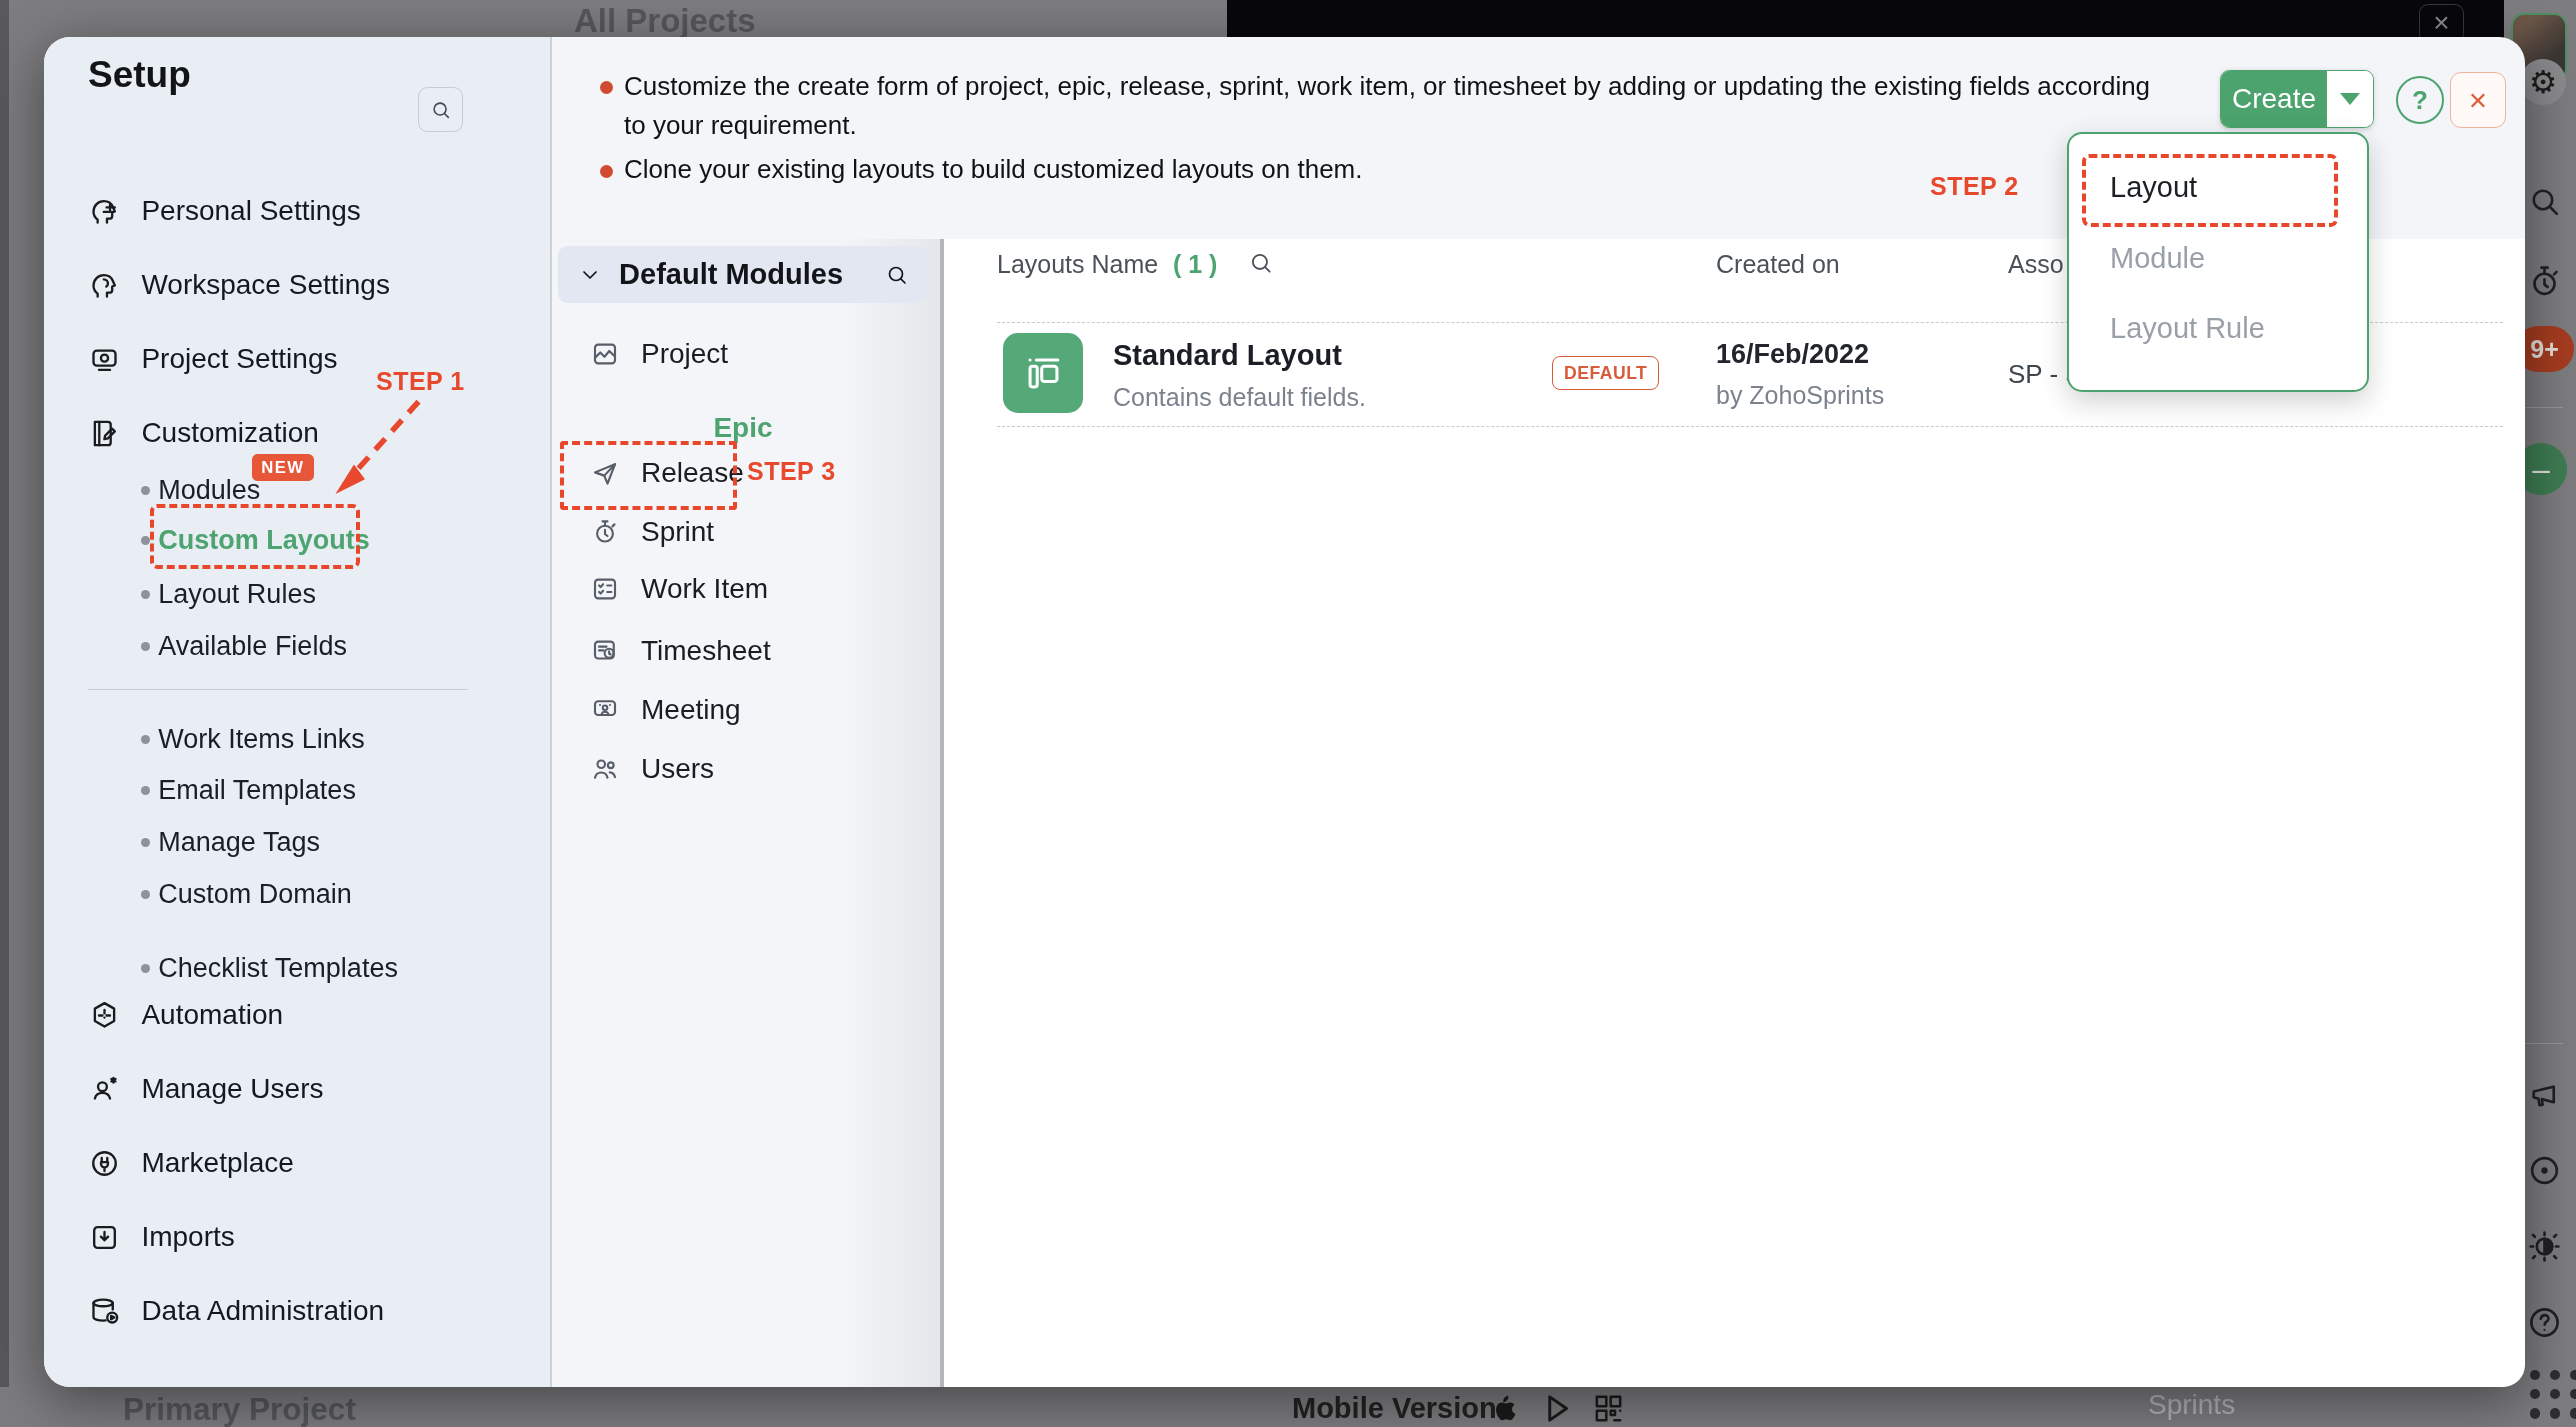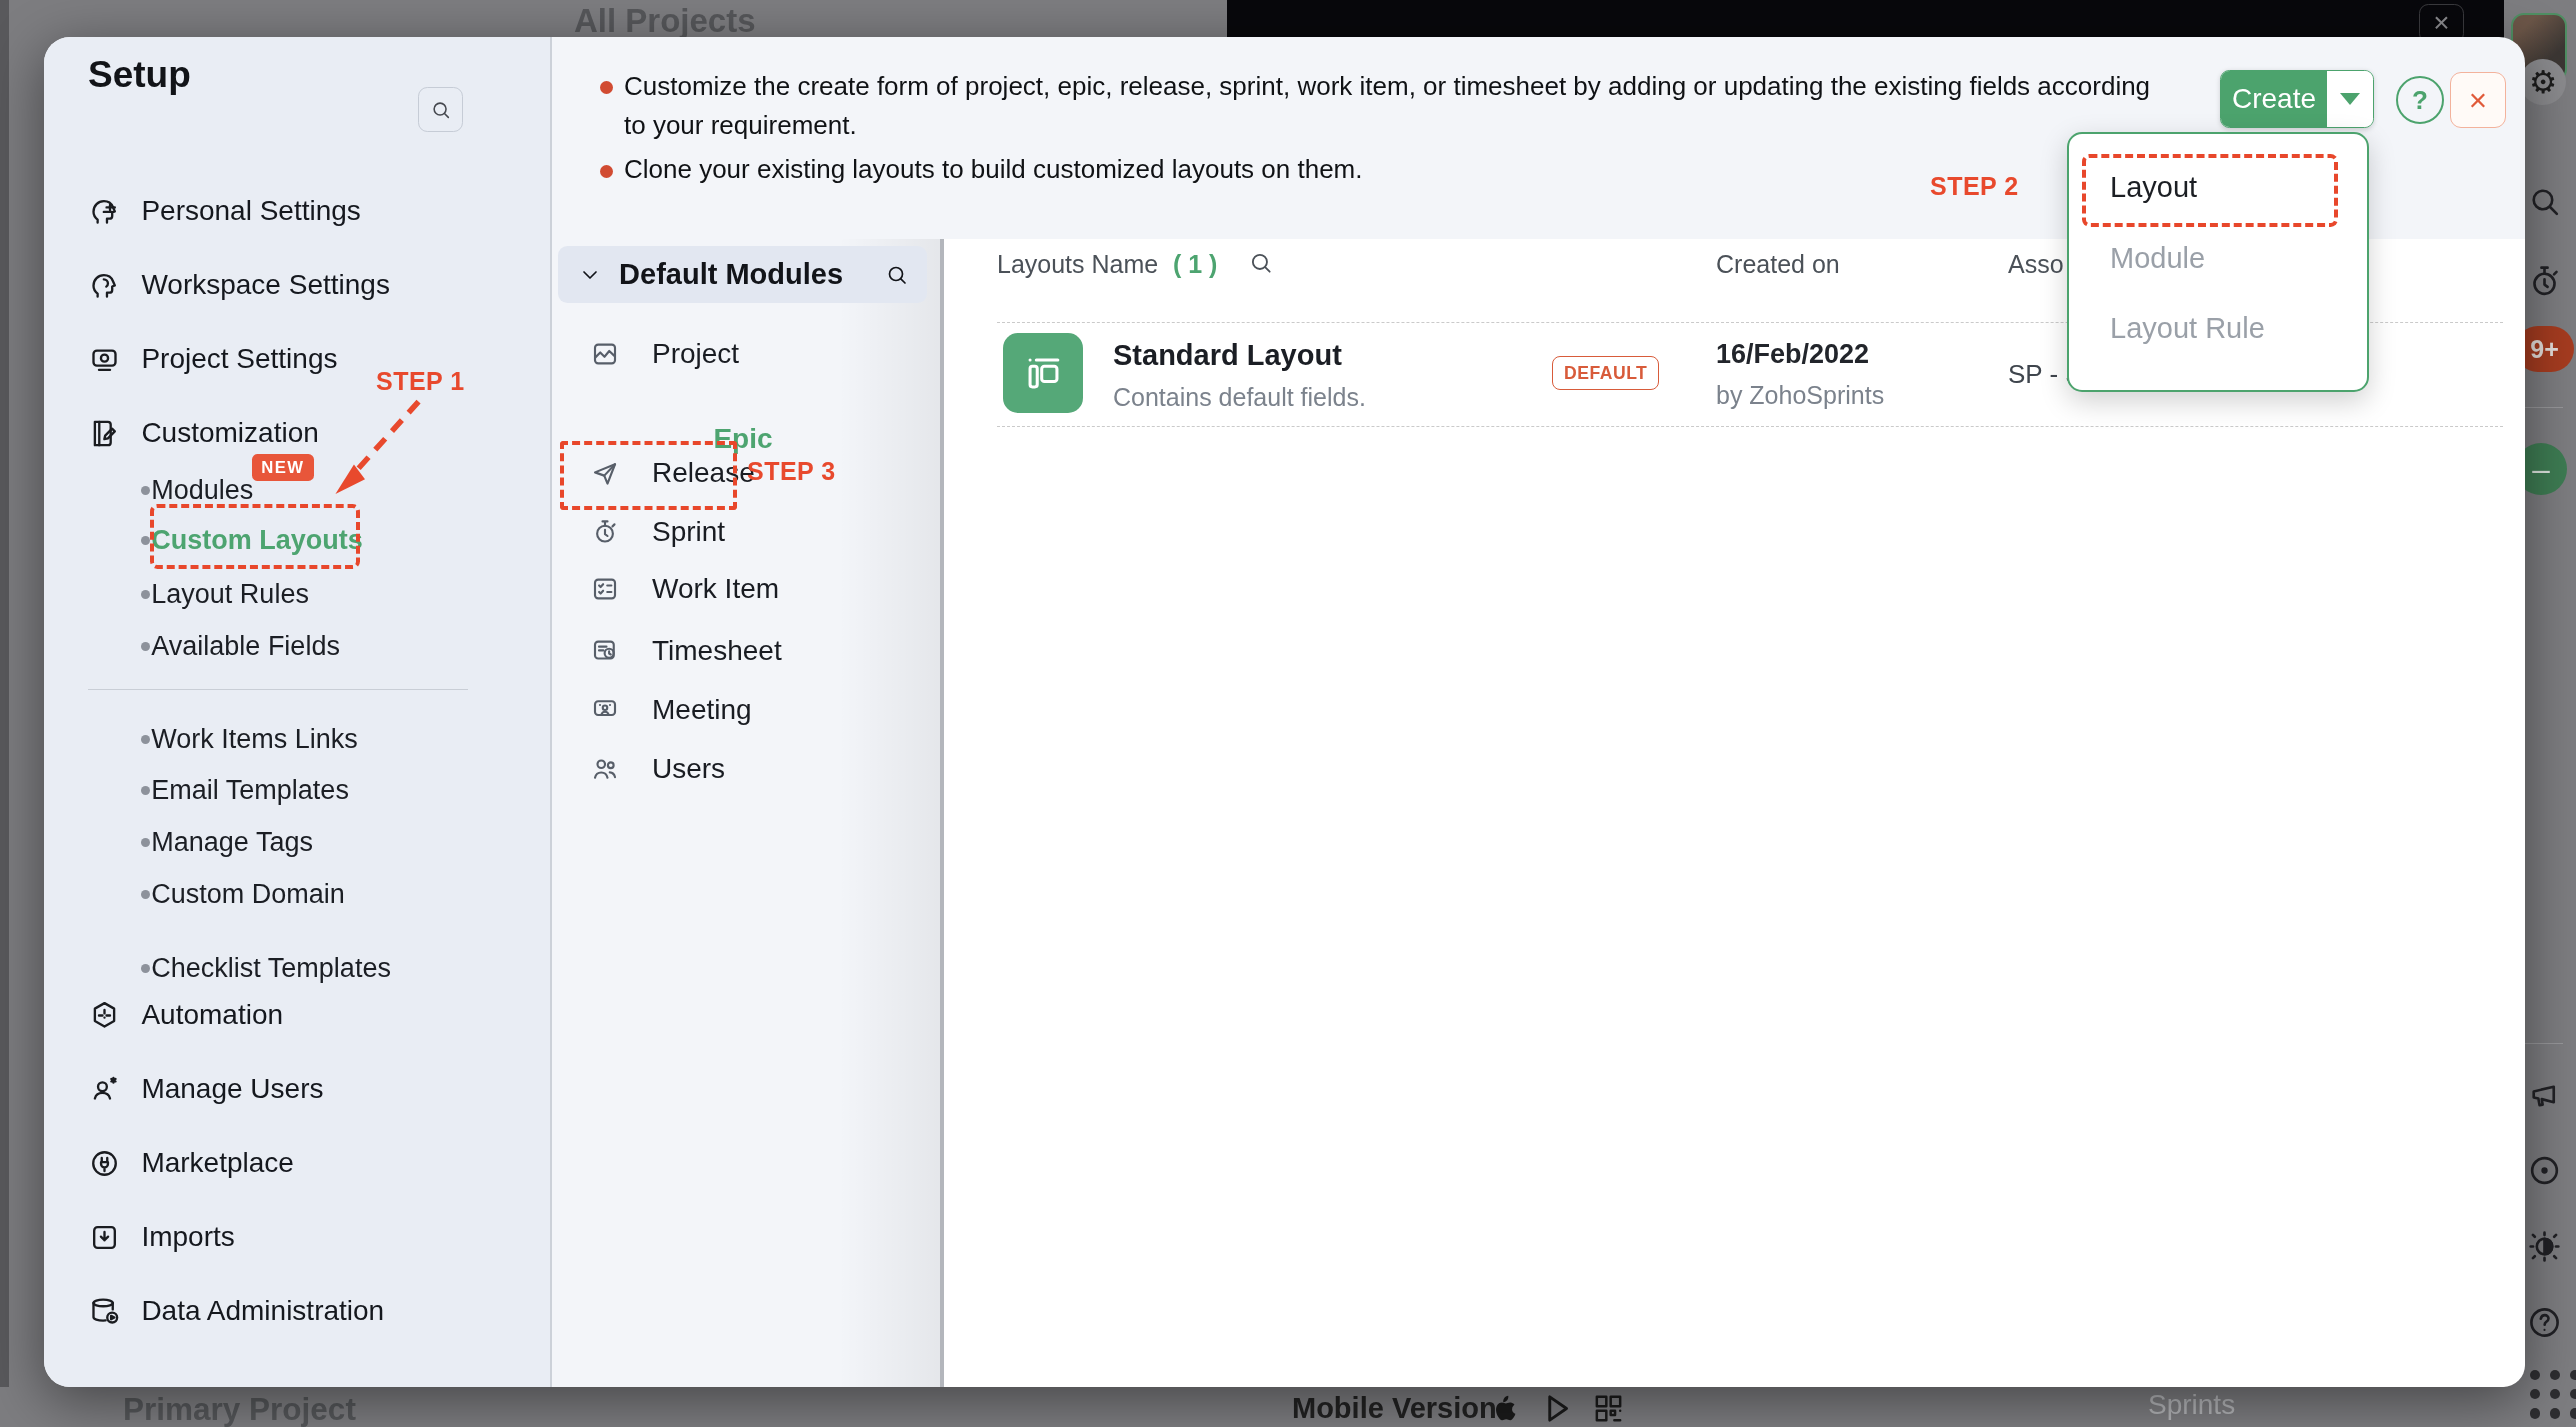--- a/index.html
+++ b/index.html
@@ -38,21 +38,21 @@
   
   .modal{left:44px;top:37px;width:2481px;height:1350px;background:#f3f5f9;border-radius:26px;
     box-shadow:0 13px 56px rgba(0,0,0,.45);}
   .setup-sb{left:0;top:0;width:506px;height:1350px;background:#e9edf4;border-radius:26px 0 0 26px;}
   .sb-divider{left:506px;top:0;width:1.9px;height:1350px;background:#ccd1d9;}
   .setup-title{left:44px;top:16.7px;font-size:37px;font-weight:bold;color:#121418;}
   .sb-search{left:374px;top:50px;width:43px;height:43px;border:1.9px solid #c6ccd6;border-radius:9.3px;
     color:#45484e;display:flex;align-items:center;justify-content:center;}
   .sb-item{left:44px;width:426px;height:48px;display:flex;align-items:center;gap:20.4px;font-size:28px;color:#15181e;}
   .sb-item .ic{width:33px;height:33px;color:#1a1c20;}
-  .sb-sub{left:97px;width:389px;height:41px;display:flex;align-items:center;gap:1px;font-size:27px;color:#1b1e24;text-align:right;}
+  .sb-sub{left:97px;width:389px;height:41px;display:flex;align-items:center;gap:8px;font-size:27px;color:#1b1e24;text-align:right;}
   .sb-sub .dot{width:9.3px;height:9.3px;border-radius:50%;background:#8d929b;flex:0 0 auto;}
   .sb-sub.active{color:#4da470;font-weight:bold;}
   .new-badge{left:208px;top:417px;background:#e8563a;color:#fff;font-size:16.7px;font-weight:bold;
     letter-spacing:1.4px;padding:3.7px 9.3px;border-radius:5.6px;}
   .sb-sep{left:44px;top:652px;width:380px;height:0;border-top:1.9px solid #c9ced6;}
   .dash-box{border:4.6px dashed #e8472b;border-radius:7.4px;}
   .step-label{color:#e8492d;font-weight:bold;font-size:25px;letter-spacing:0.5px;}
 
   
   .banner-bullet{width:13px;height:13px;border-radius:50%;background:#d14b32;}
@@ -71,21 +71,21 @@
   .menu-item{left:41px;width:231px;height:41px;display:flex;align-items:center;font-size:29px;}
   .menu-item.en{color:#1c1f24;}
   .menu-item.dis{color:#9aa0a8;}
 
   .vdivider2{left:896px;top:202px;width:3.7px;height:1148px;background:#b3b6bc;}
   .white-panel{left:900px;top:202px;width:1581px;height:1148px;background:#fff;border-radius:0 0 22px 0;}
   .mod-shadow{left:794px;top:202px;width:102px;height:1148px;background:linear-gradient(90deg,rgba(0,0,0,0) 0%,rgba(0,0,0,.06) 100%);}
   .dm-pill{left:514px;top:209px;width:369px;height:57px;background:#e2e7f1;border-radius:9.3px;
     display:flex;align-items:center;color:#121419;}
   .dm-title{font-size:29px;font-weight:bold;}
-  .mod-item{left:546px;width:306px;height:46px;display:flex;align-items:center;gap:32px;font-size:28px;color:#191c22;}
+  .mod-item{left:546px;width:306px;height:46px;display:flex;align-items:center;gap:21px;font-size:28px;color:#191c22;}
   .mod-item .ic{width:30px;height:30px;color:#575e69;}
   .mod-item.active{color:#4da470;font-weight:bold;flex-direction:column;}
   .mod-item.active .ic{color:#4da470;}
 
   .tbl-head{font-size:25px;color:#4b5158;}
   .dash-hr{border-top:1.9px dashed #cacaca;height:0;}
   .row-tile{left:959px;top:296px;width:80px;height:80px;background:#55a878;border-radius:15px;color:#fff;}
   .badge-default{left:1508px;top:319px;border:1.9px solid #d85b3a;color:#d85b3a;border-radius:8px;
     font-size:17.6px;letter-spacing:0.5px;padding:5.6px 11px;font-weight:bold;}
 </style>

